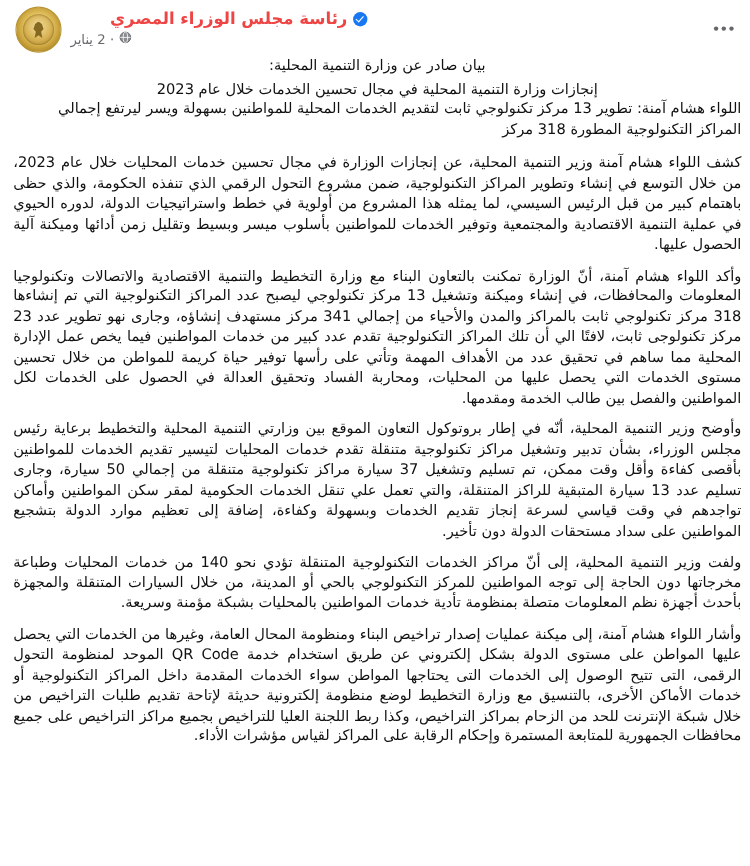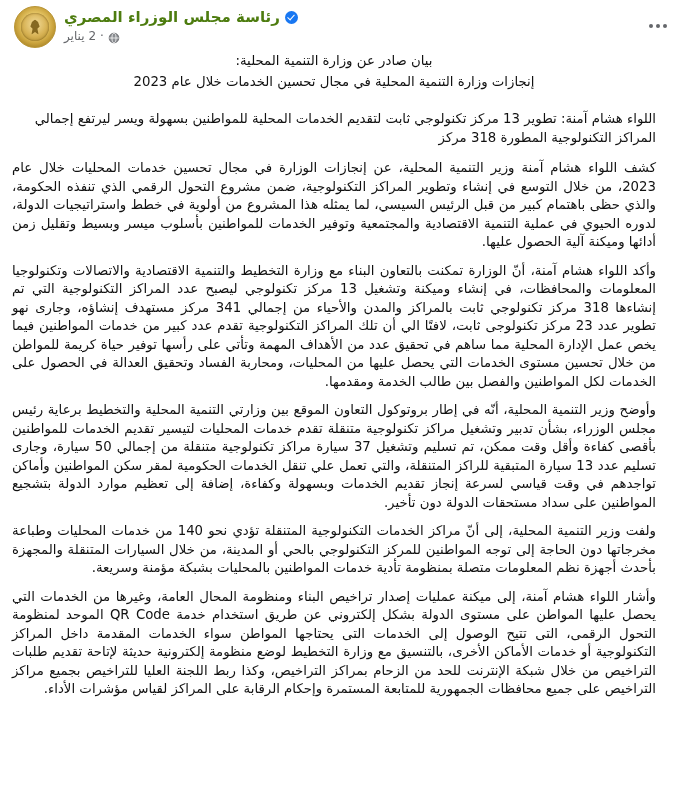--- a/index.html
+++ b/index.html
@@ -88,23 +88,24 @@
   .name-row {
     display: flex;
     flex-direction: row-reverse;
     align-items: center;
     gap: 5px;
   }
 
   .page-name {
     font-size: 15px;
     font-weight: bold;
-    color: #4d7c0f;
+    color: #ef4444;
     line-height: 20px;
     white-space: nowrap;
+    margin-left: 36px;
   }
 
   .verified-badge {
     width: 13px;
     height: 13px;
     border-radius: 50%;
     background: #1877f2;
     position: relative;
     flex: 0 0 13px;
   }
@@ -116,21 +117,21 @@
     width: 3px;
     height: 6px;
     border: solid #ffffff;
     border-width: 0 1.6px 1.6px 0;
     transform: rotate(42deg);
   }
 
   .meta-row {
     display: flex;
     flex-direction: row-reverse;
-    align-items: flex-end;
+    align-items: flex-start;
     gap: 4px;
     margin-top: 1px;
   }
 
   .post-date {
     font-size: 12px;
     color: #65676b;
     line-height: 16px;
   }
 
@@ -165,41 +166,41 @@
   .more-button span {
     width: 4px;
     height: 4px;
     border-radius: 50%;
     background: #65676b;
     display: block;
   }
 
   
   .post-body {
-    padding: 0 26px 0 12px;
+    padding: 0 8px 0 12px;
     font-size: 13.3px;
     line-height: 18.5px;
     color: #111111;
     direction: rtl;
   }
 
   .post-body p {
     margin: 0 0 10px 0;
     text-align: justify;
     text-justify: inter-word;
   }
 
   .post-body p.centered {
     text-align: center;
     margin-bottom: 2px;
   }
 
   .post-body p.centered-last {
     text-align: center;
-    margin-bottom: 19px;
+    margin-bottom: 0;
   }
 
   .post-body p.lead {
     text-align: right;
     margin-bottom: 12px;
   }
 </style>
 </head>
 <body>
 

